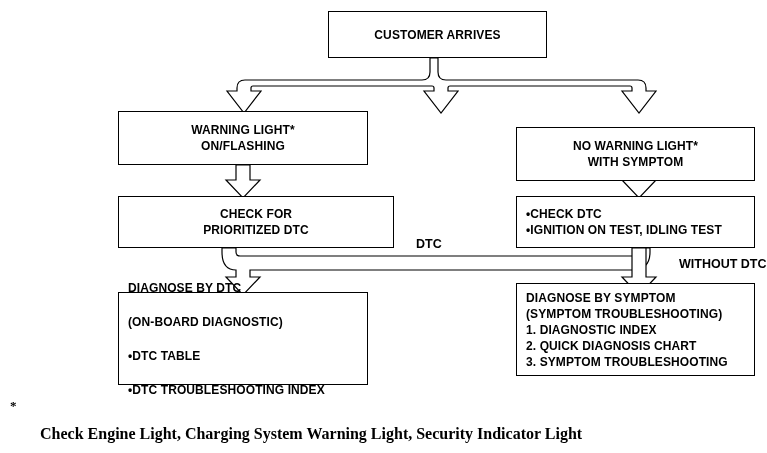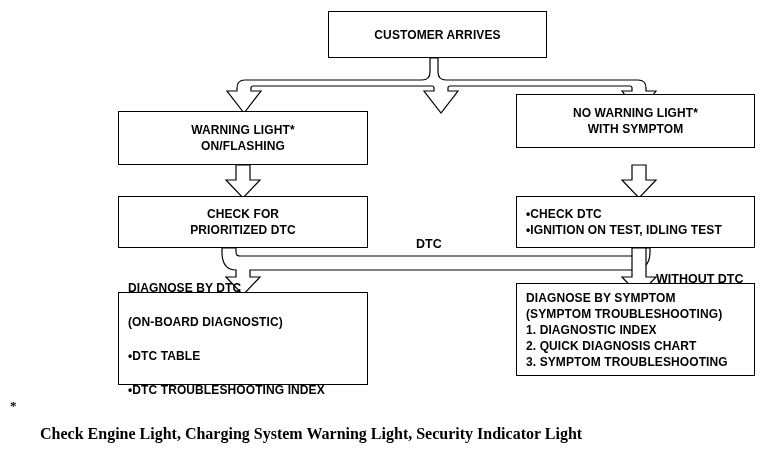--- a/index.html
+++ b/index.html
@@ -153,26 +153,26 @@
 
   <div class="box center" style="left:328px; top:11px; width:219px; height:47px;">
     <div class="line">CUSTOMER ARRIVES</div>
   </div>
 
   <div class="box center" style="left:118px; top:111px; width:250px; height:54px;">
     <div class="line">WARNING LIGHT*</div>
     <div class="line">ON/FLASHING</div>
   </div>
 
-  <div class="box center" style="left:516px; top:94px; width:239px; height:54px;">
+  <div class="box center" style="left:516px; top:127px; width:239px; height:54px;">
     <div class="line">NO WARNING LIGHT*</div>
     <div class="line">WITH SYMPTOM</div>
   </div>
 
-  <div class="box center" style="left:118px; top:196px; width:250px; height:52px;justify-content:center;">
+  <div class="box center" style="left:118px; top:196px; width:276px; height:52px;justify-content:center;">
     <div class="line">CHECK FOR</div>
     <div class="line">PRIORITIZED DTC</div>
   </div>
 
   <div class="box leftal" style="left:516px; top:196px; width:239px; height:52px;">
     <div class="line">•CHECK DTC</div>
     <div class="line">•IGNITION ON TEST, IDLING TEST</div>
   </div>
 
   <div class="box leftal" style="left:118px; top:292px; width:250px; height:93px;gap:18px;">
@@ -185,18 +185,18 @@
   <div class="box leftal" style="left:516px; top:283px; width:239px; height:93px;">
     <div class="line">DIAGNOSE BY SYMPTOM</div>
     <div class="line">(SYMPTOM TROUBLESHOOTING)</div>
     <div class="line">1. DIAGNOSTIC INDEX</div>
     <div class="line">2. QUICK DIAGNOSIS CHART</div>
     <div class="line">3. SYMPTOM TROUBLESHOOTING</div>
   </div>
 
   <div class="edge-label" style="left:416px; top:237px;">DTC</div>
 
-  <div class="edge-label" style="left:656px; top:257px;margin-top:15px;">WITHOUT DTC</div>
+  <div class="edge-label" style="left:679px; top:257px;">WITHOUT DTC</div>
 
   <div class="footnote-star">*</div>
   <div class="footnote-text">Check Engine Light, Charging System Warning Light, Security Indicator Light</div>
 
 </div>
 
 </body></html>

